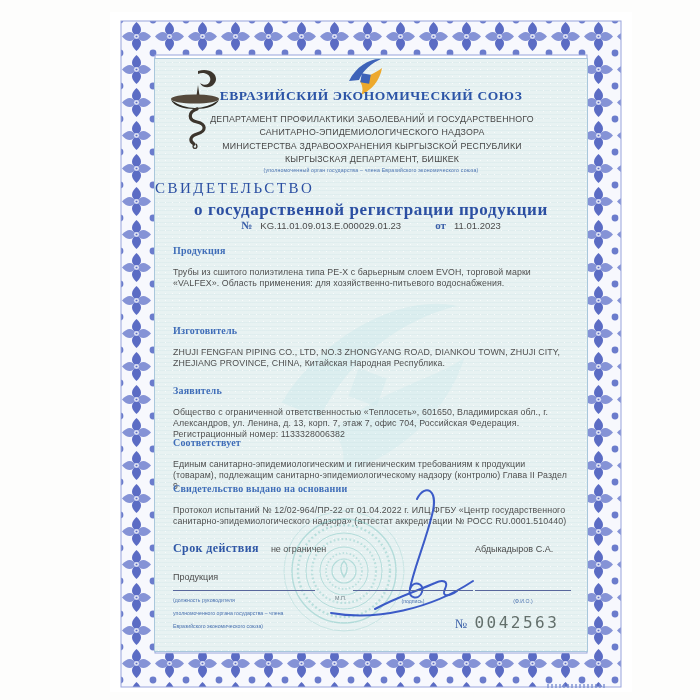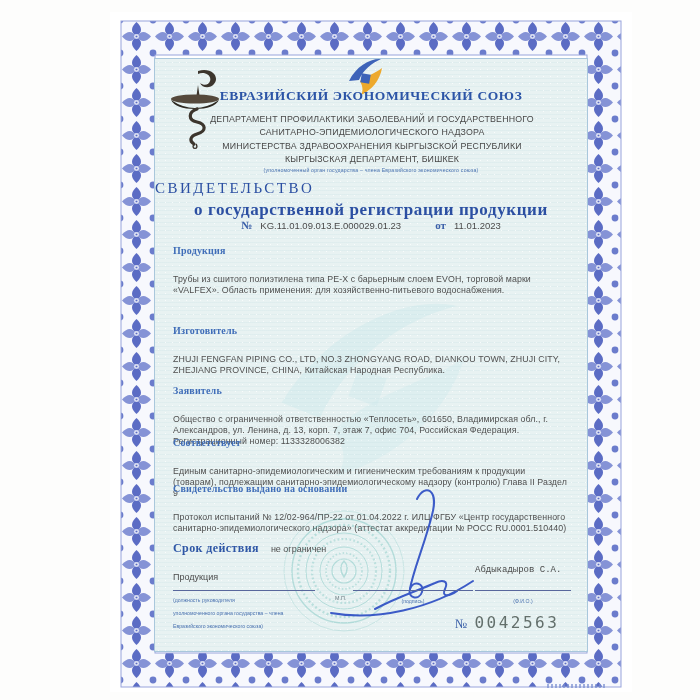--- a/index.html
+++ b/index.html
@@ -29,21 +29,21 @@
     font-family:"Liberation Serif",serif;font-weight:normal;font-size:15px;color:#2b4fa2;letter-spacing:2.5px;}
   .cert-subtitle{position:absolute;left:0;top:141px;width:100%;text-align:center;
     font-family:"Liberation Serif",serif;font-weight:bold;font-size:17px;color:#2b4fa2;letter-spacing:.6px;}
   .num-row{position:absolute;left:0;top:160px;width:100%;display:flex;justify-content:center;
     align-items:baseline;gap:8px;font-size:9.5px;color:#4a4a4a;}
   .num-row .sym{font-family:"Liberation Serif",serif;font-weight:bold;color:#3a5fa8;font-size:11px;}
   .num-row .gap{display:inline-block;width:18px;}
   .section{position:absolute;left:18px;width:396px;}
   .sec-head{font-family:"Liberation Serif",serif;font-weight:bold;font-size:10px;color:#3f6db8;
     text-underline-offset:1px;letter-spacing:.2px;}
-  .sec-body{font-size:8.8px;line-height:11.2px;color:#4f4f4f;margin-top:18px;letter-spacing:.1px;}
+  .sec-body{font-size:8.8px;line-height:11.2px;color:#4f4f4f;margin-top:11px;letter-spacing:.1px;}
   .s0{top:186px}.s1{top:266px}.s2{top:326px}.s3{top:378px}.s4{top:424px}
   .validity{position:absolute;left:18px;top:482px;display:flex;align-items:baseline;gap:12px;}
   .validity .lbl{font-family:"Liberation Serif",serif;font-weight:bold;font-size:12px;color:#2f57a6;letter-spacing:.4px;}
   .validity .val{font-size:9px;color:#4f4f4f;text-align:center;}
   .sig-label{position:absolute;font-size:9px;color:#4a4a4a;}
   .sig-line{position:absolute;border-top:1px solid #58679c;height:0;}
   .sig-note{position:absolute;font-size:5.2px;color:#4a72b0;line-height:13px;}
   .mp-note{position:absolute;font-size:5.4px;color:#6b7a80;}
   .serial{position:absolute;left:300px;top:554px;display:flex;align-items:baseline;gap:7px;}
   .serial .sym{font-family:"Liberation Serif",serif;font-size:13px;color:#3a5fa8;}
@@ -185,21 +185,21 @@
       <div class="sig-note" style="left:18px;top:535px;">
         <div>(должность руководителя</div>
         <div>уполномоченного органа государства – члена</div>
         <div>Евразийского экономического союза)</div>
       </div>
 
       <div class="mp-note" style="left:180px;top:536px;">М.П.</div>
       <div class="sig-line" style="left:198px;top:531px;width:120px;"></div>
       <div class="sig-note" style="left:198px;top:536px;width:120px;text-align:center;">(подпись)</div>
 
-      <div class="sig-label" style="left:320px;top:506px;font-family:Liberation Mono, monospace;">Абдыкадыров С.А.</div>
+      <div class="sig-label" style="left:320px;top:485px;">Абдыкадыров С.А.</div>
       <div class="sig-line" style="left:320px;top:531px;width:96px;"></div>
       <div class="sig-note" style="left:320px;top:536px;width:96px;text-align:center;">(Ф.И.О.)</div>
 
       <div class="serial">
         <span class="sym">№</span>
         <span class="digits">0042563</span>
       </div>
 
     </div>
 

